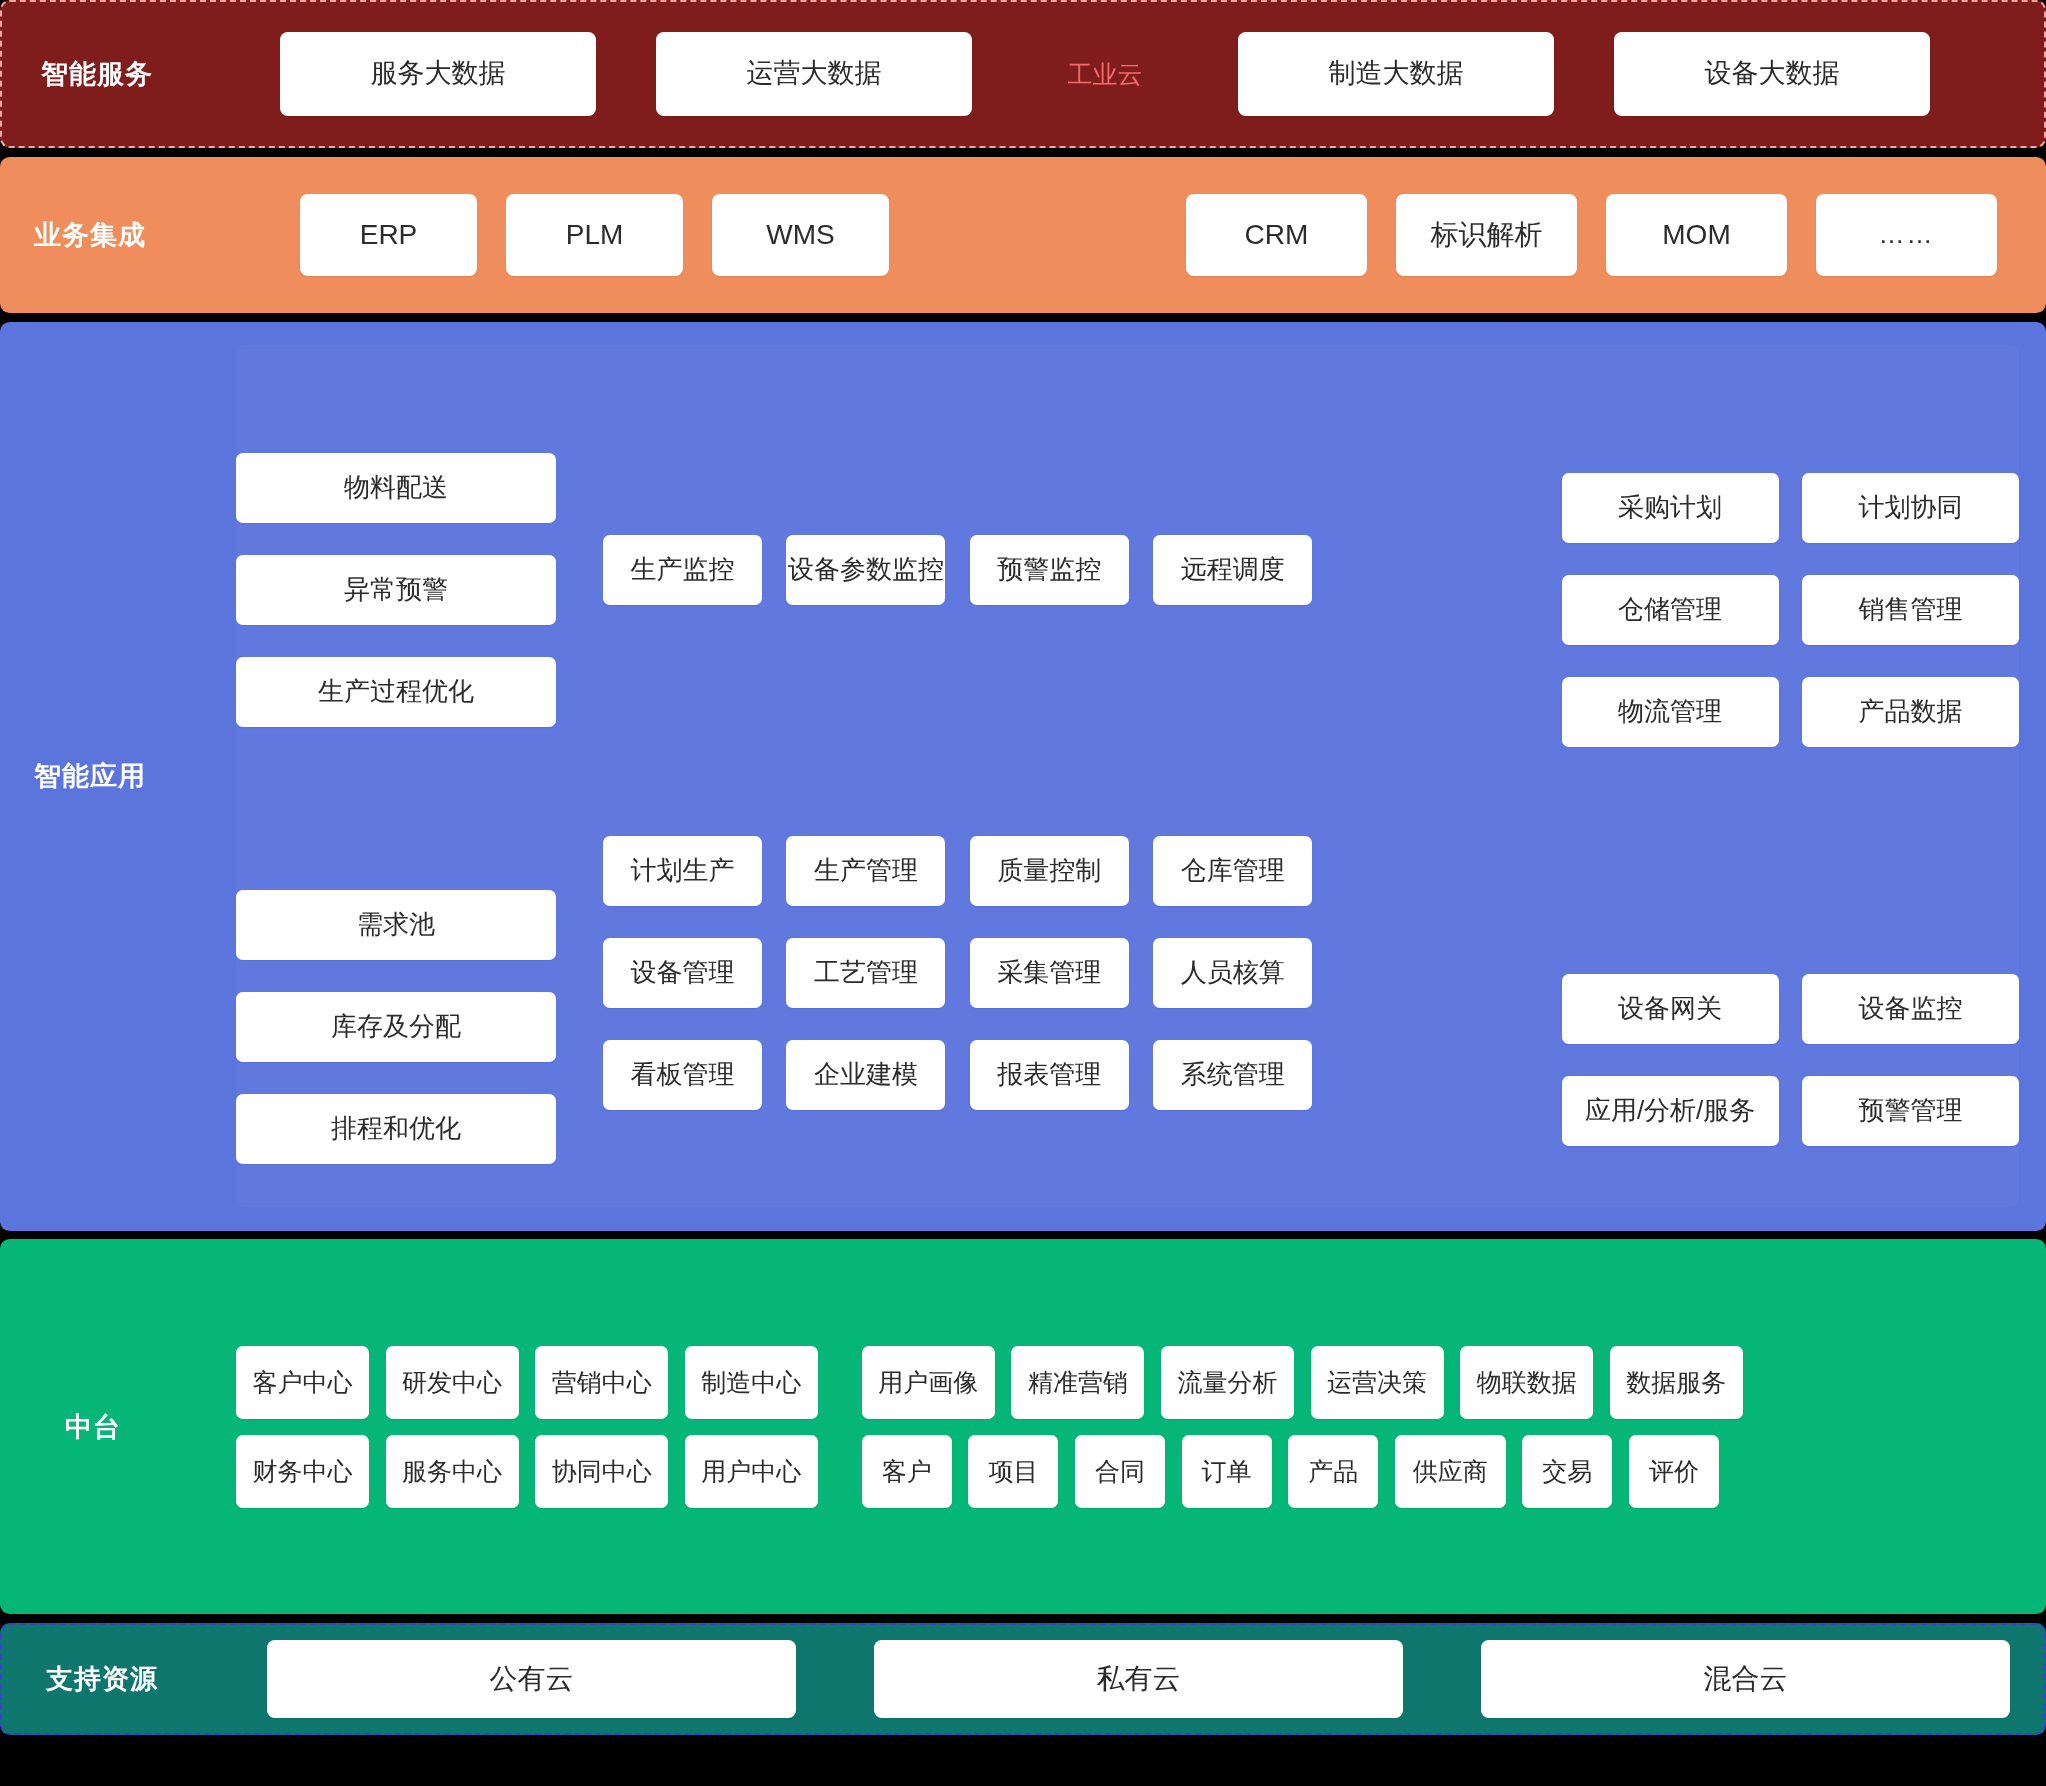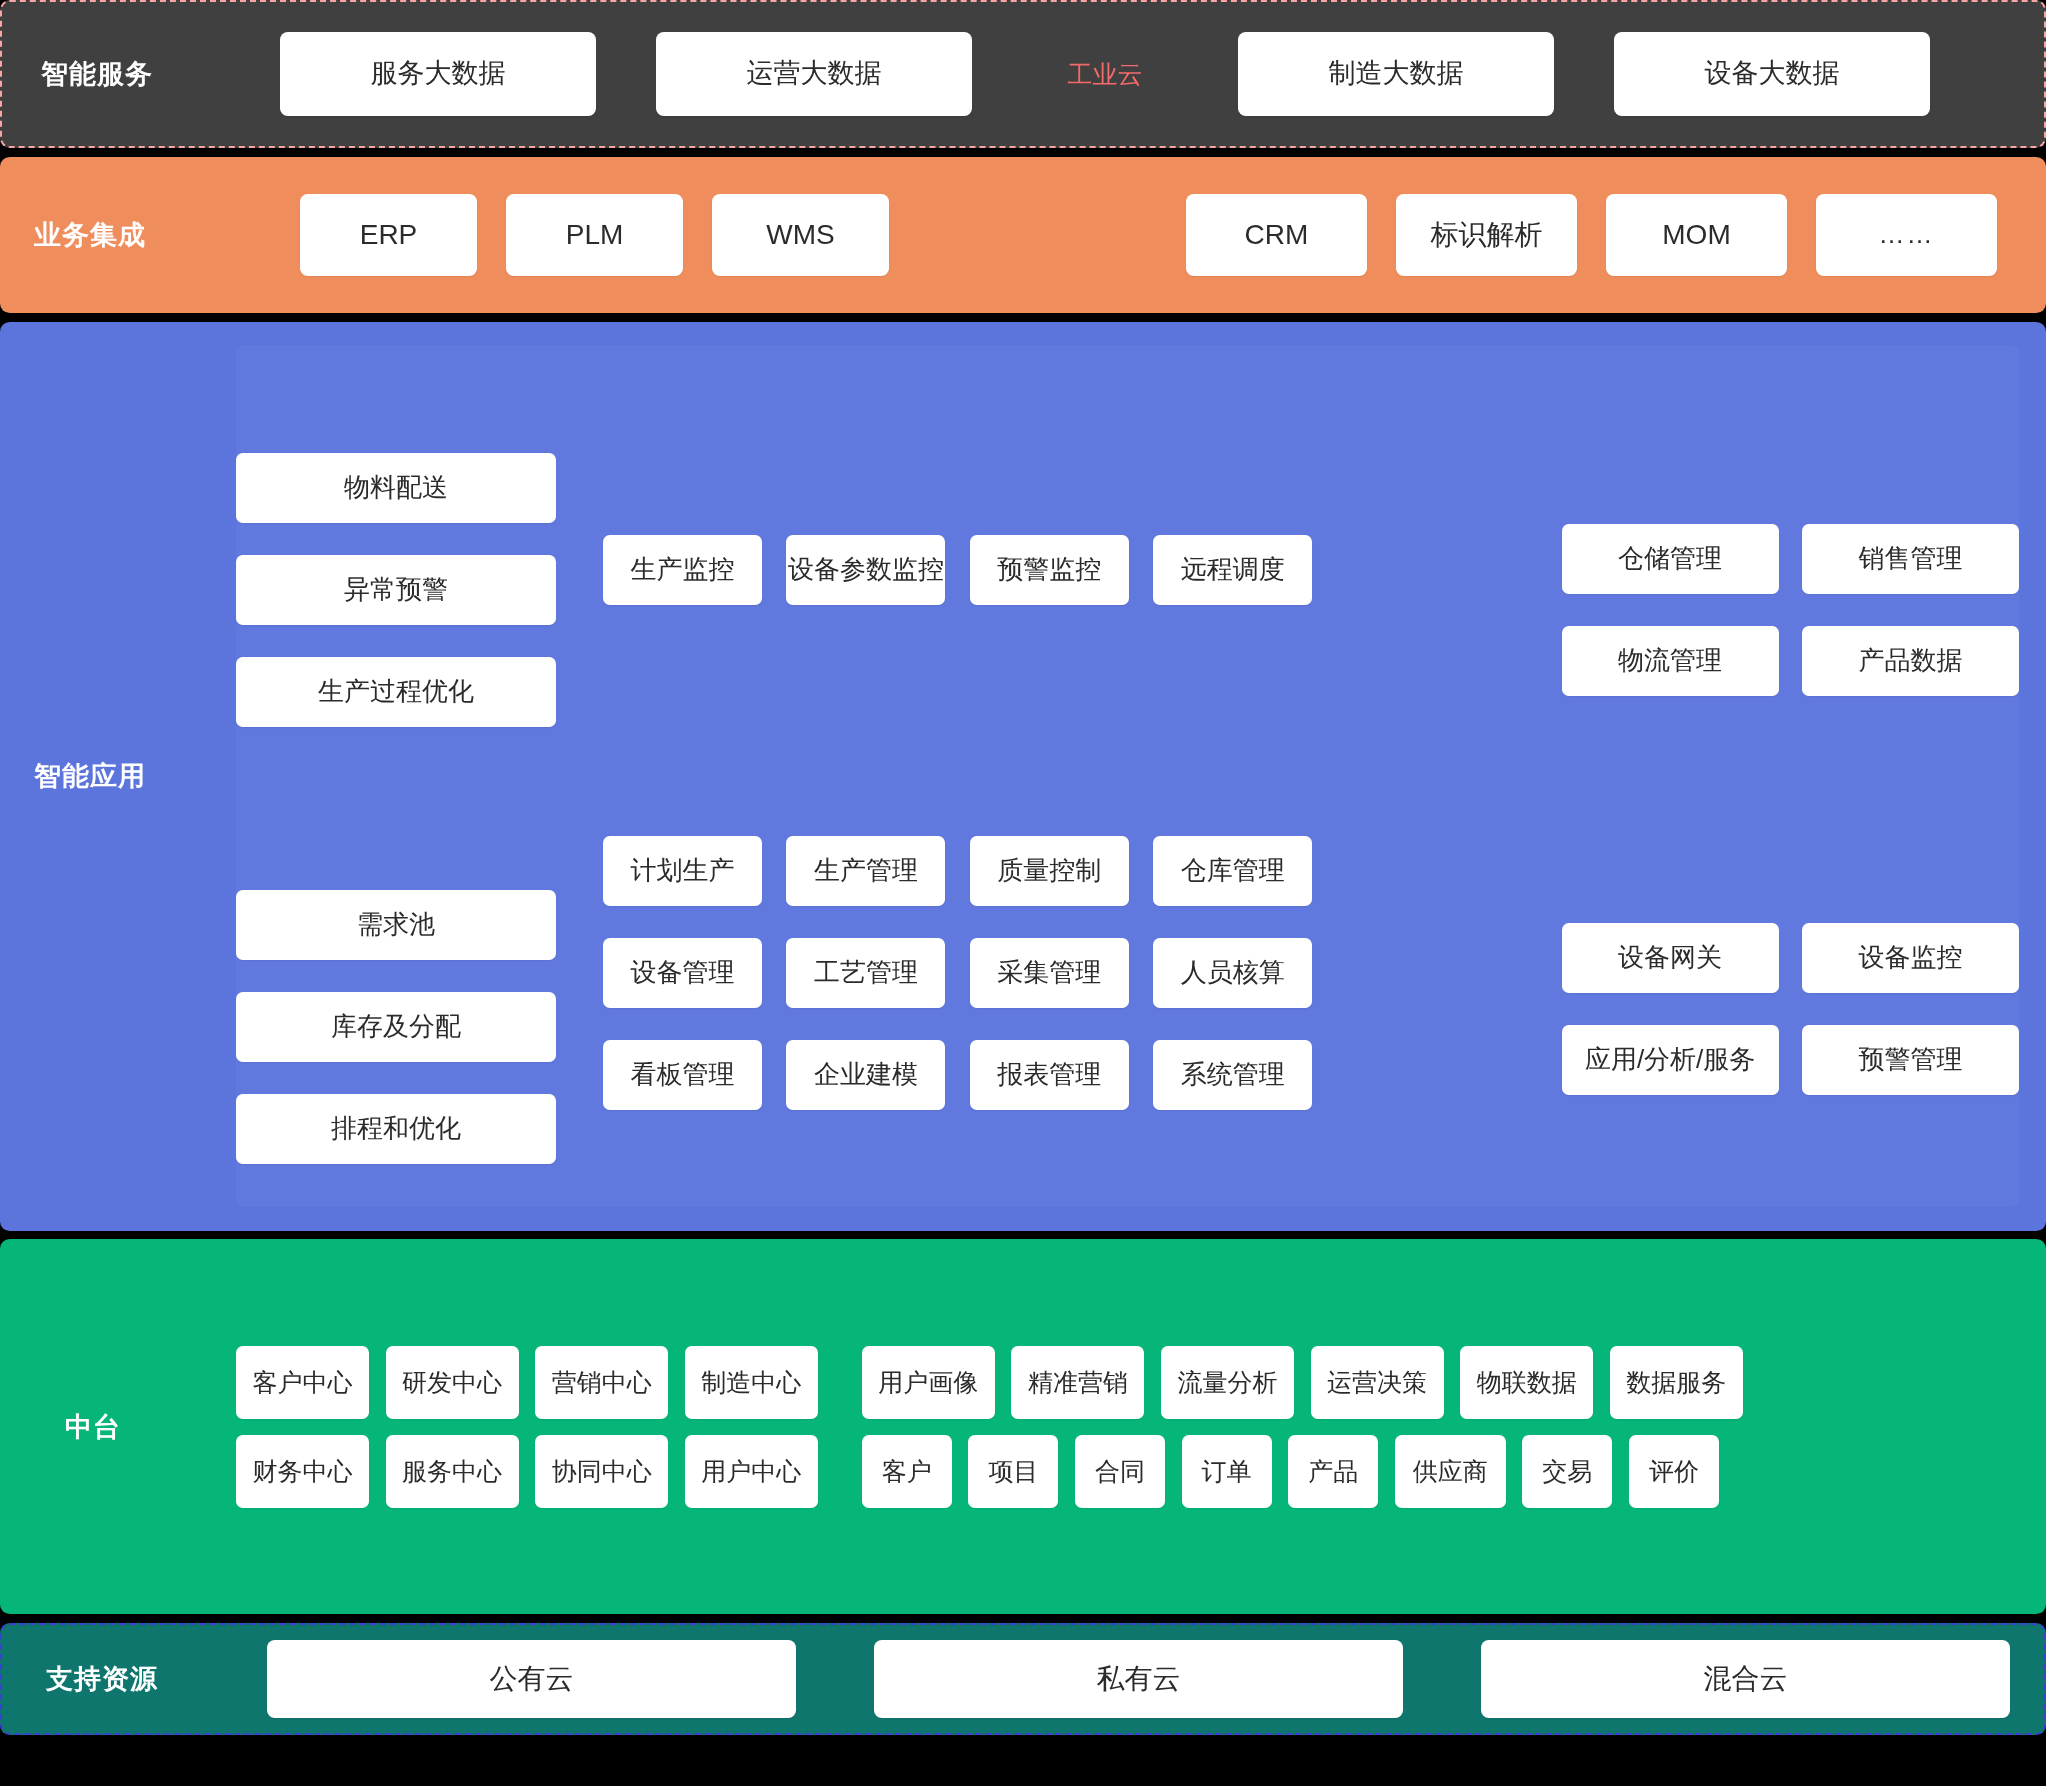--- a/index.html
+++ b/index.html
@@ -62,21 +62,21 @@
     font-size: 26px;
     box-sizing: border-box;
     text-align: center;
     line-height: 1.15;
     box-shadow: 0 1px 2px rgba(0,0,0,0.07);
     white-space: nowrap;
   }
 
   
   #band-service {
-    background: #404040;
+    background: #7f1d1d;
     border-color: #fba4a4;
     height: 148px;
     padding: 0;
   }
   #band-service .band-label { width: 278px; padding-left: 39px; }
   #band-service .band-body {
     gap: 60px;
     align-items: center;
     padding-right: 84px;
   }
@@ -314,20 +314,24 @@
         <div class="mid-row">
           <div class="card">看板管理</div>
           <div class="card">企业建模</div>
           <div class="card">报表管理</div>
           <div class="card">系统管理</div>
         </div>
       </div>
 
       <div class="col-right">
         <div class="right-row">
+          <div class="card">采购计划</div>
+          <div class="card">计划协同</div>
+        </div>
+        <div class="right-row">
           <div class="card">仓储管理</div>
           <div class="card">销售管理</div>
         </div>
         <div class="right-row">
           <div class="card">物流管理</div>
           <div class="card">产品数据</div>
         </div>
         <div class="right-gap"></div>
         <div class="right-row">
           <div class="card">设备网关</div>

